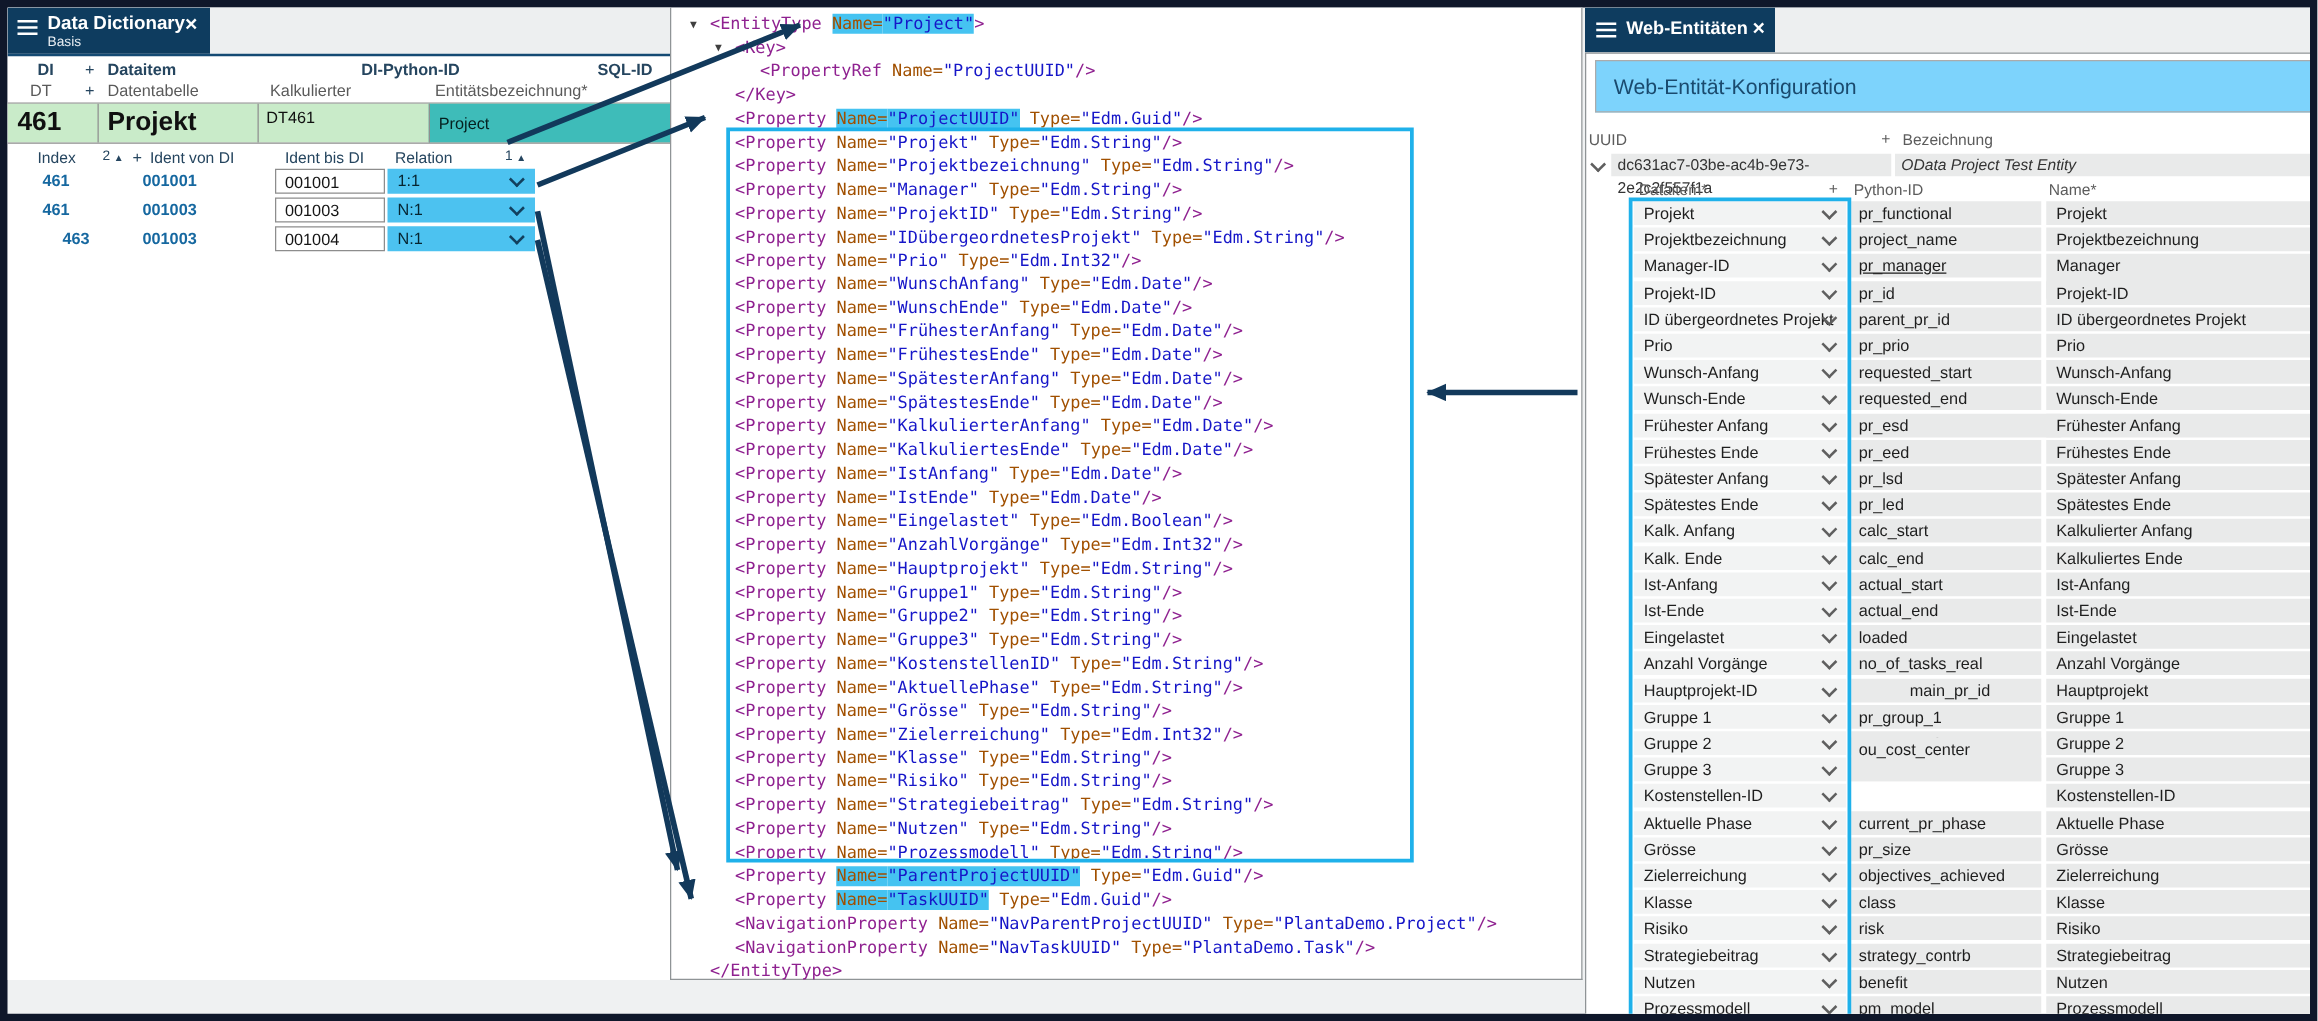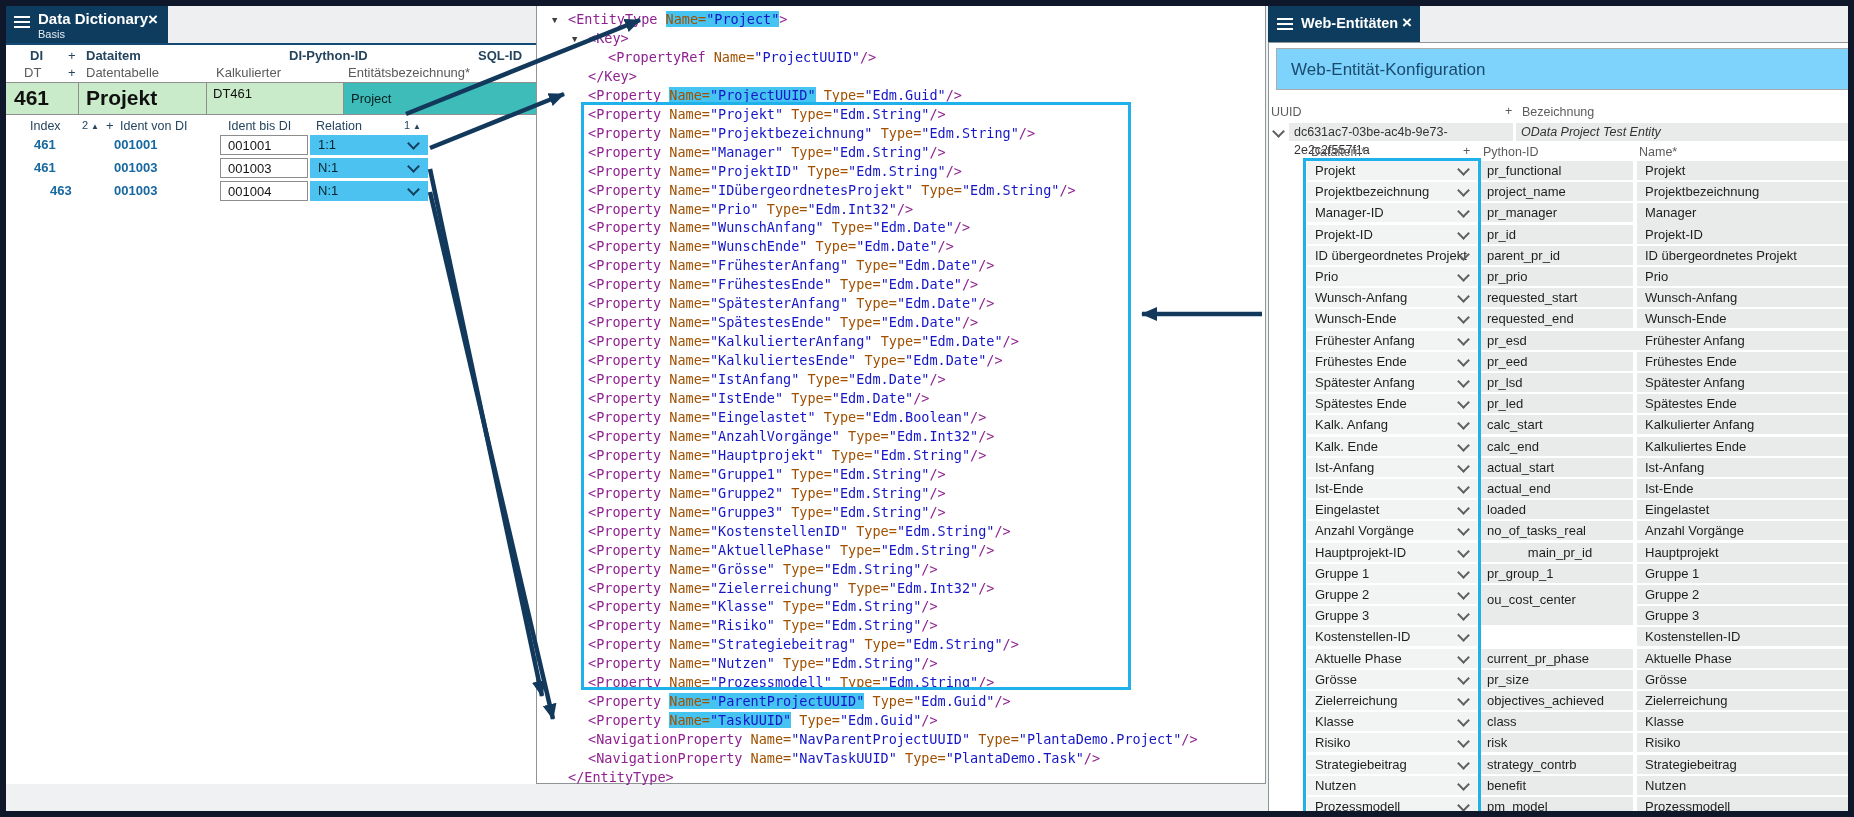--- a/index.html
+++ b/index.html
@@ -194,21 +194,21 @@
   <div class="abs rhdr" style="left:1633px;top:139px;">Name*</div>
 
   <div class="abs" style="left:0;top:0;">
       <div class="rcell cell-item" style="left: 1301px; top: 155px; width: 170px; height: 19px; position: absolute;">Projekt<span class="chev chev-gray" style="position: absolute; right: 9px; top: 4px;"></span></div>
       <div class="rcell cell-py" style="left: 1475px; top: 155px; width: 152px; height: 19px; position: absolute;">pr_functional</div>
       <div class="rcell cell-name" style="left: 1631px; top: 155px; width: 220px; height: 19px; position: absolute;">Projekt</div>
       <div class="rcell cell-item" style="left: 1301px; top: 176px; width: 170px; height: 19px; position: absolute;">Projektbezeichnung<span class="chev chev-gray" style="position: absolute; right: 9px; top: 4px;"></span></div>
       <div class="rcell cell-py" style="left: 1475px; top: 176px; width: 152px; height: 19px; position: absolute;">project_name</div>
       <div class="rcell cell-name" style="left: 1631px; top: 176px; width: 220px; height: 19px; position: absolute;">Projektbezeichnung</div>
       <div class="rcell cell-item" style="left: 1301px; top: 197px; width: 170px; height: 19px; position: absolute;">Manager-ID<span class="chev chev-gray" style="position: absolute; right: 9px; top: 4px;"></span></div>
-      <div class="rcell cell-py" style="left: 1475px; top: 197px; width: 152px; height: 19px; position: absolute;">pr_manager</div>
+      <div class="rcell cell-py" style="left: 1475px; top: 197px; width: 152px; height: 19px; position: absolute; text-decoration: underline;">pr_manager</div>
       <div class="rcell cell-name" style="left: 1631px; top: 197px; width: 220px; height: 36px; position: absolute;">Manager</div>
       <div class="rcell cell-item" style="left: 1301px; top: 219px; width: 170px; height: 19px; position: absolute;">Projekt-ID<span class="chev chev-gray" style="position: absolute; right: 9px; top: 4px;"></span></div>
       <div class="rcell cell-py" style="left: 1475px; top: 219px; width: 152px; height: 19px; position: absolute;">pr_id</div>
       <div class="rcell cell-name" style="left: 1631px; top: 219px; width: 220px; height: 19px; position: absolute;">Projekt-ID</div>
       <div class="rcell cell-item" style="left: 1301px; top: 240px; width: 170px; height: 19px; position: absolute;">ID übergeordnetes Projekt<span class="chev chev-gray" style="position: absolute; right: 9px; top: 4px;"></span></div>
       <div class="rcell cell-py" style="left: 1475px; top: 240px; width: 152px; height: 19px; position: absolute;">parent_pr_id</div>
       <div class="rcell cell-name" style="left: 1631px; top: 240px; width: 220px; height: 19px; position: absolute;">ID übergeordnetes Projekt</div>
       <div class="rcell cell-item" style="left: 1301px; top: 261px; width: 170px; height: 19px; position: absolute;">Prio<span class="chev chev-gray" style="position: absolute; right: 9px; top: 4px;"></span></div>
       <div class="rcell cell-py" style="left: 1475px; top: 261px; width: 152px; height: 19px; position: absolute;">pr_prio</div>
       <div class="rcell cell-name" style="left: 1631px; top: 261px; width: 220px; height: 19px; position: absolute;">Prio</div>

